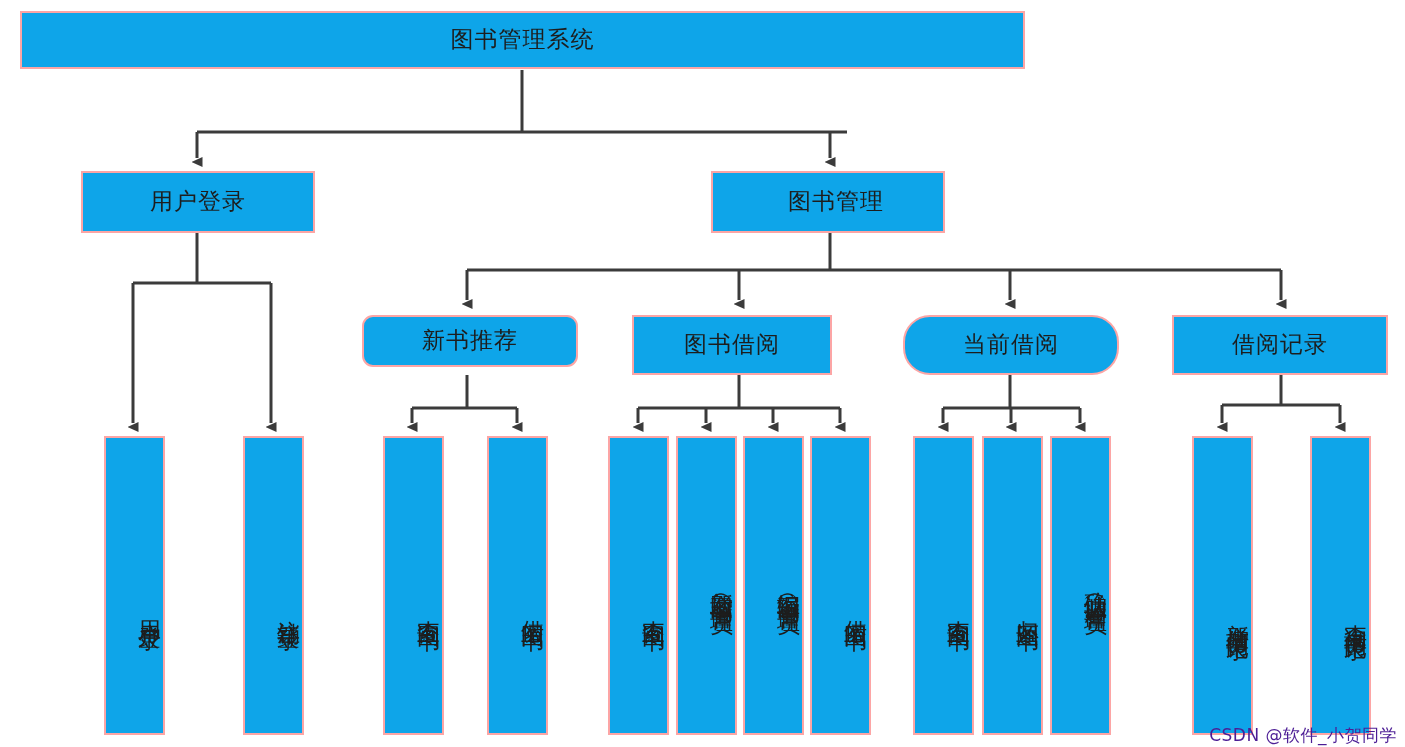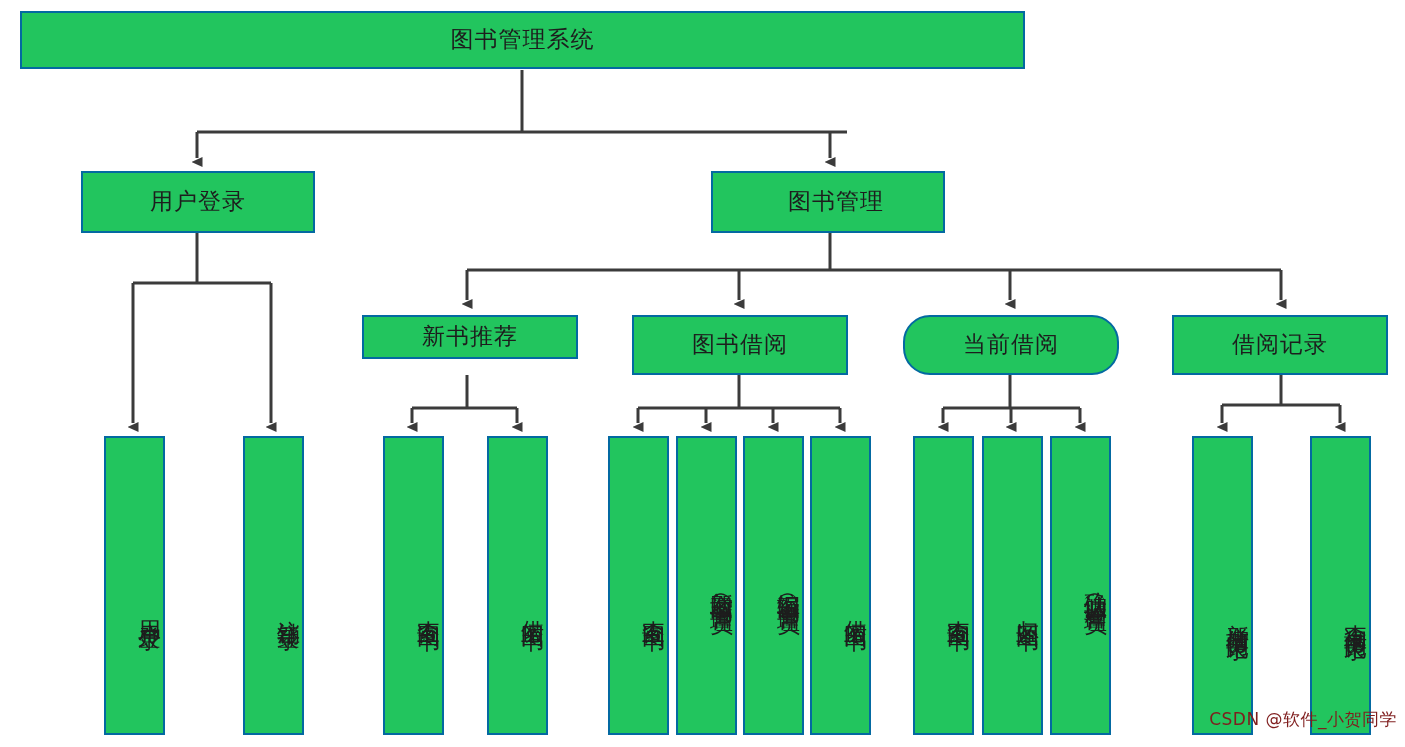--- a/index.html
+++ b/index.html
@@ -24,22 +24,22 @@
     position: absolute;
     left: 0;
     top: 0;
     width: 1405px;
     height: 747px;
     pointer-events: none;
   }
   .node {
     position: absolute;
     box-sizing: border-box;
-    border: 2px solid #0369a1;
-    background: #22c55e;
+    border: 2px solid #fca5a5;
+    background: #0ea5e9;
     display: flex;
     align-items: center;
     justify-content: center;
     color: #1d1d1d;
   }
   .node.horiz {
     font-size: 23px;
     line-height: 1.1;
     letter-spacing: 1px;
     white-space: nowrap;
@@ -64,23 +64,23 @@
   }
   .node.vert.lowmid .vlabel {
     margin-top: 58px;
   }
   .node.vert.top .vlabel {
     margin-top: 4px;
   }
   #watermark {
     position: absolute;
     right: 8px;
-    bottom: 16px;
+    bottom: 0;
     font-size: 17px;
-    color: #7f1d1d;
+    color: #4c1d95;
     white-space: nowrap;
     letter-spacing: 0.5px;
   }
 </style>
 </head>
 <body>
 
 <div id="diagram">
 
   <svg id="edges" viewBox="0 0 1405 747" width="1405" height="747">
@@ -137,24 +137,24 @@
     <span>图书管理系统</span>
   </div>
 
   <div class="node horiz" style="left:81px; top:171px; width:234px; height:62px;">
     <span>用户登录</span>
   </div>
   <div class="node horiz" style="left:711px; top:171px; width:234px; height:62px;padding-left:16px;">
     <span>图书管理</span>
   </div>
 
-  <div class="node horiz" style="left:362px; top:315px; width:216px; height:44px;">
+  <div class="node horiz" style="left:362px; top:315px; width:216px; height:52px;border-radius:11px;">
     <span>新书推荐</span>
   </div>
-  <div class="node horiz" style="left:632px; top:315px; width:216px; height:60px;">
+  <div class="node horiz" style="left:632px; top:315px; width:200px; height:60px;">
     <span>图书借阅</span>
   </div>
   <div class="node horiz" style="left:903px; top:315px; width:216px; height:60px;border-radius:27px;">
     <span>当前借阅</span>
   </div>
   <div class="node horiz" style="left:1172px; top:315px; width:216px; height:60px;text-align:center;">
     <span>借阅记录</span>
   </div>
 
   <div class="node vert mid" style="left:104px; top:436px; width:61px; height:299px;">

